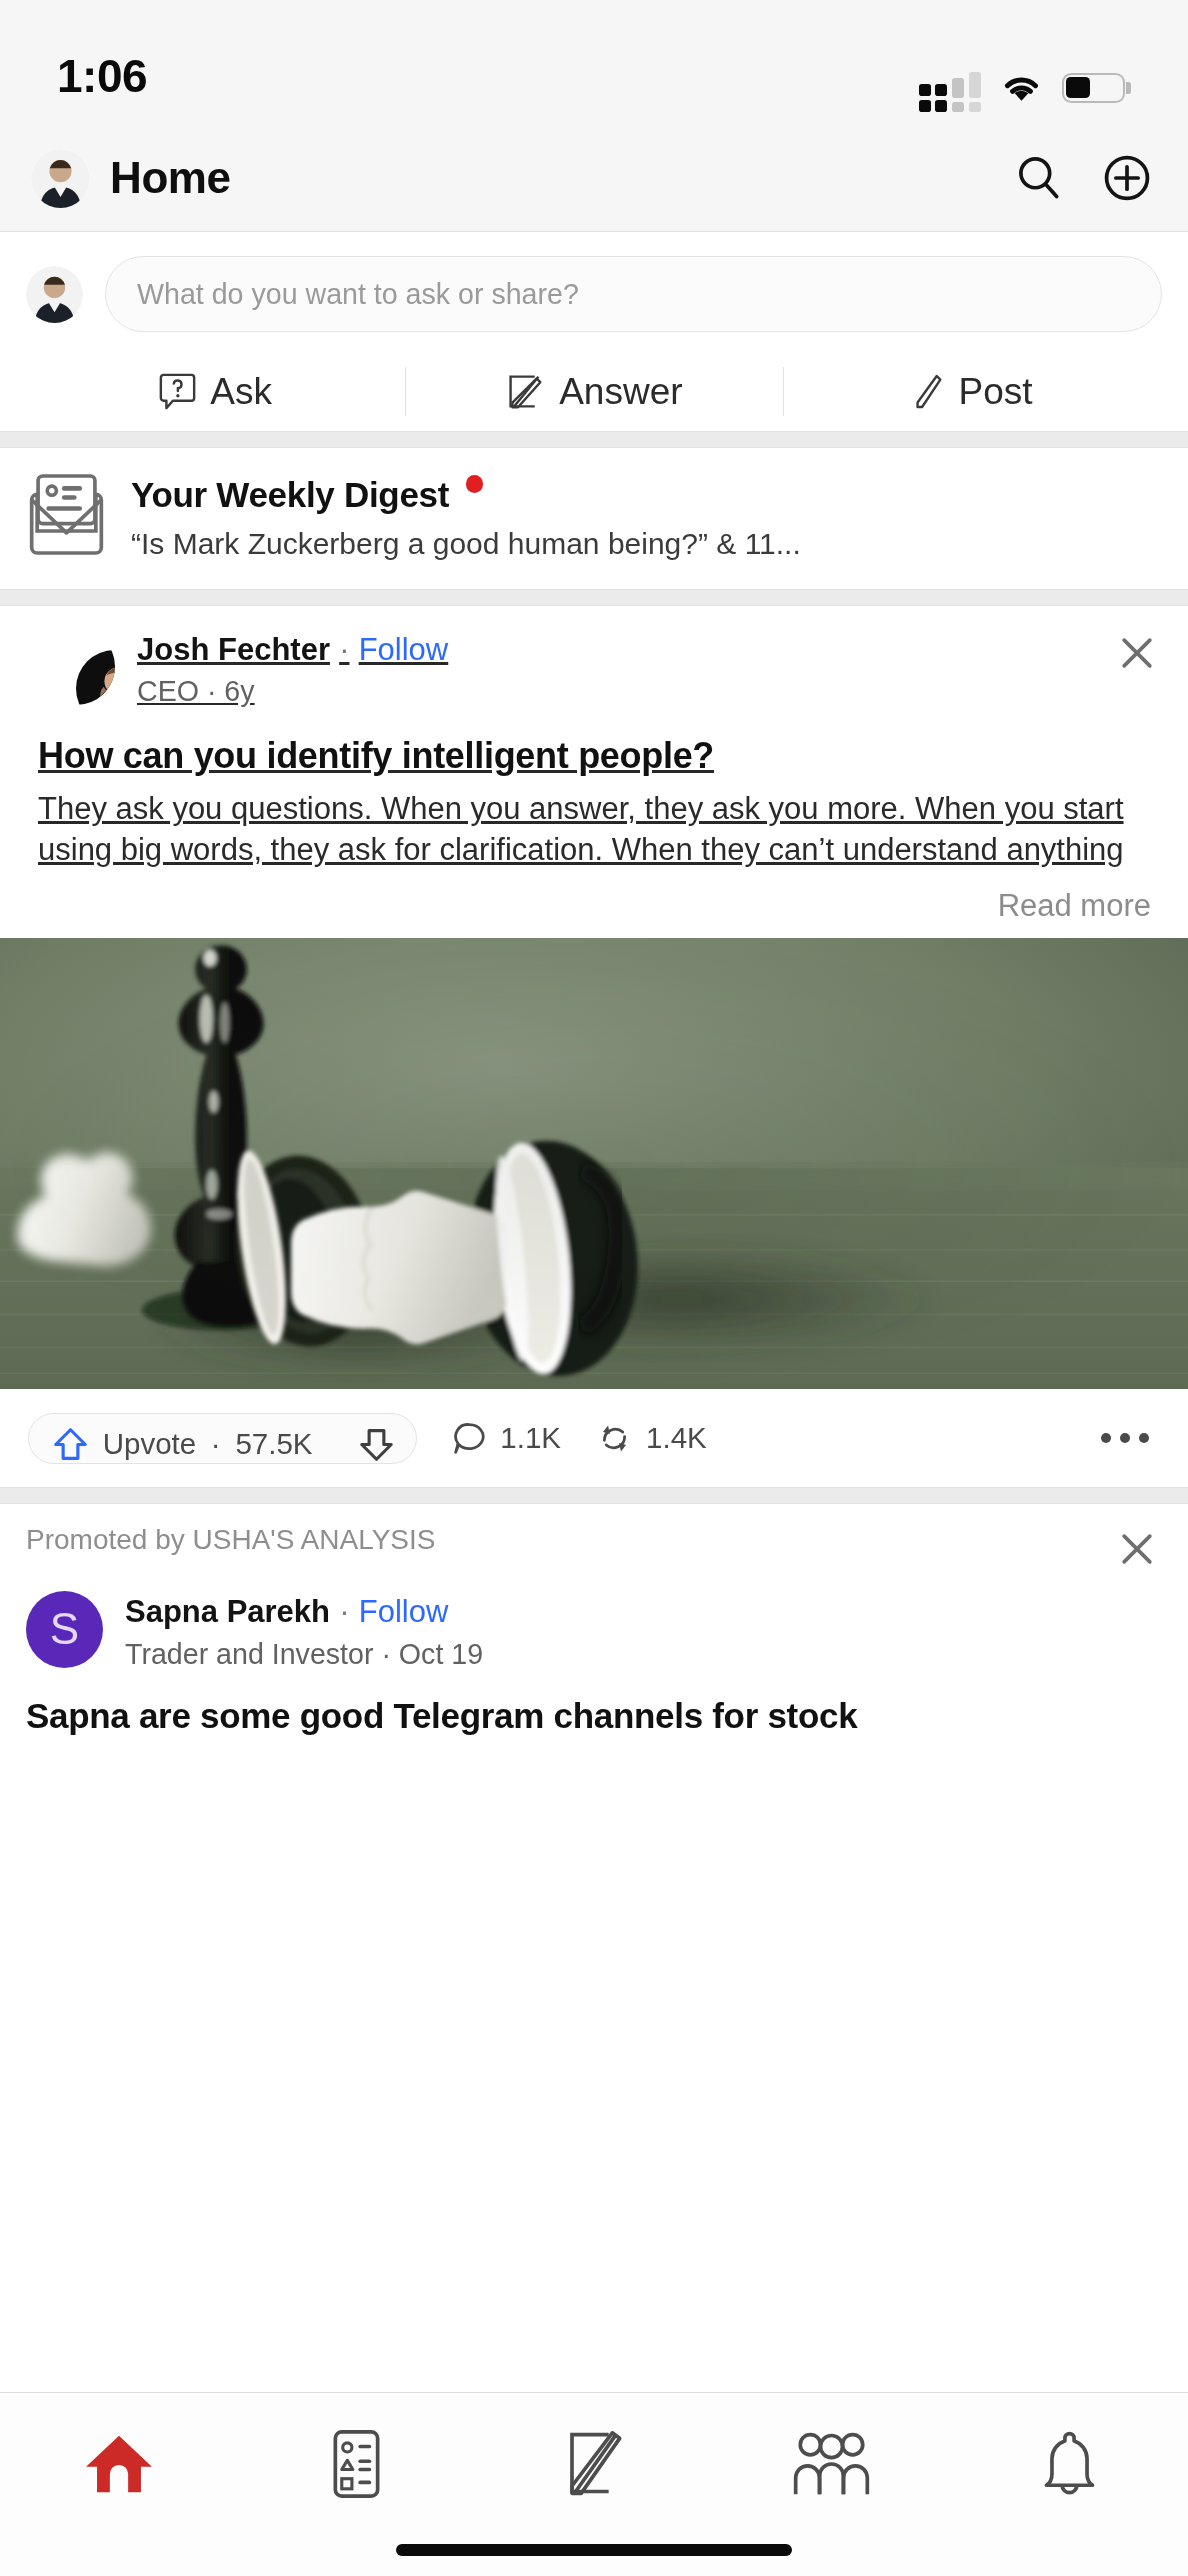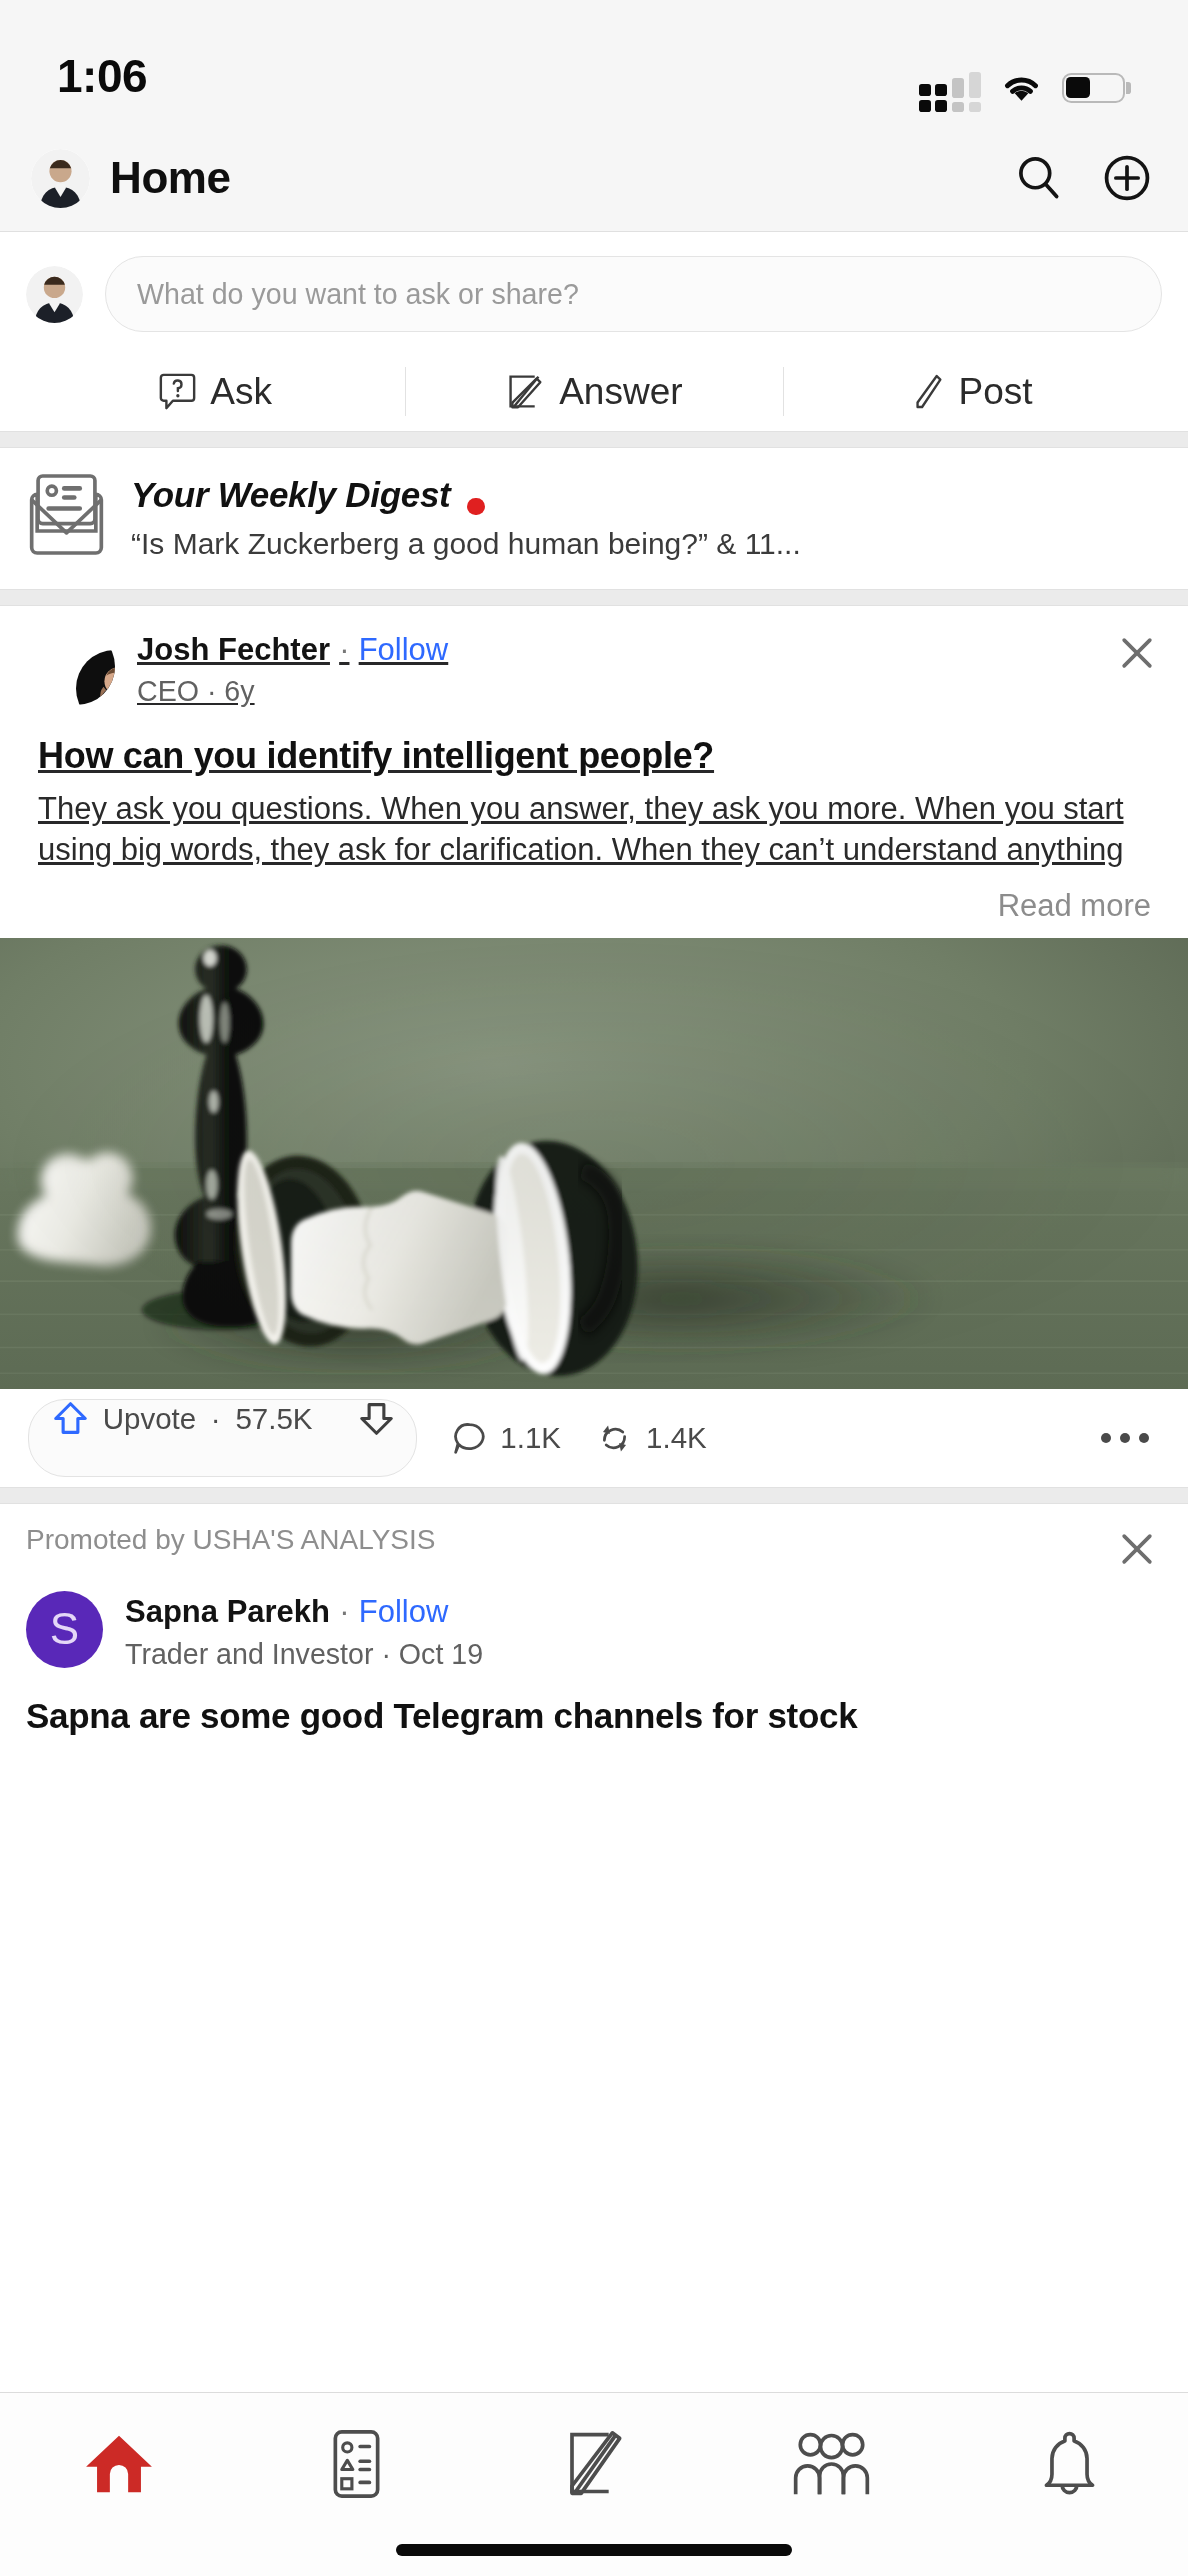--- a/index.html
+++ b/index.html
@@ -70,21 +70,21 @@
   .comp-action + .comp-action::before {
     content:""; position:absolute; left:0; top:14.7px; bottom:14.7px; width:0.9px; background:#e2e2e2;
   }
 
   
   .sep { height:16.6px; background:#ebebeb; border-top:0.9px solid #e1e1e1; border-bottom:0.9px solid #e1e1e1; }
 
   
   .digest { background:#fff; padding:24px 28px 28px 28px; display:flex; gap:26px; align-items:flex-start; }
   .digest-body { flex:1; padding-top:3.7px; }
-  .digest-title-row { display:flex; align-items:flex-end; gap:16.6px;font-style:italic; }
+  .digest-title-row { display:flex; align-items:flex-start; gap:16.6px; }
   .digest-title { font-size:35px; font-weight:700; letter-spacing:-0.3px; color:#111; }
   .digest-dot { width:17.5px; height:17.5px; border-radius:50%; background:#e02020; }
   .digest-sub { margin-top:12px; font-size:30px; color:#3b3b3b; white-space:nowrap; overflow:hidden; }
 
   
   .post { background:#fff; padding:22px 26px 0 38px;text-decoration:underline; }
   .post-head { display:flex; align-items:flex-start; }
   .avatar.post { width:77px; height:77px; }
   .post-meta { margin-left:22px; flex:1; padding-top:3.7px; }
   .post-name-row { font-size:31px; display:flex; align-items:baseline; gap:9.2px; }
@@ -102,21 +102,21 @@
     background:linear-gradient(to right, rgba(255,255,255,0) 0%, #ffffff 42%);
   }
   .read-more { position:absolute; right:11px; bottom:1.8px; font-size:31px; color:#8c8c8c; }
 
   
   .post-image { width:100%; height:451px; margin-top:13px; position:relative; overflow:hidden; }
 
   
   .actionbar { background:#fff; height:98px; display:flex; align-items:center; padding:0 28px; }
   .vote-pill {
-    display:flex; align-items:flex-start; height:78px;
+    display:flex; align-items:flex-end; height:51px;
     border:0.9px solid #e3e3e3; border-radius:37px; background:#fbfbfb; overflow:hidden;
   }
   .vote-up { display:flex; align-items:center; gap:14.7px; padding:0 24px 0 24px; font-size:29.5px; color:#4a4a4a; }
   .vote-div { width:0.9px; background:#e3e3e3; }
   .vote-down { display:flex; align-items:center; justify-content:center; width:79px; }
   .act-stat { display:flex; align-items:center; gap:13px; font-size:29.5px; color:#4a4a4a; margin-left:35px; }
   .act-spacer { flex:1; }
   .more-dots { display:flex; gap:9.2px; padding-right:11px; }
   .more-dots i { width:10px; height:10px; border-radius:50%; background:#4a4a4a; display:block; }
 

